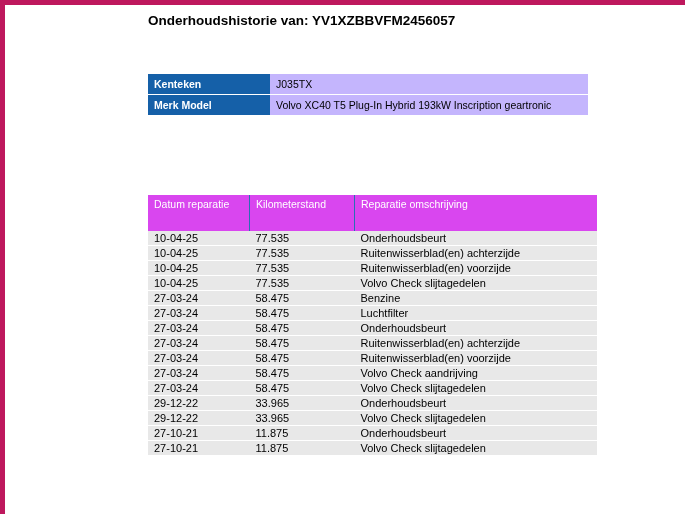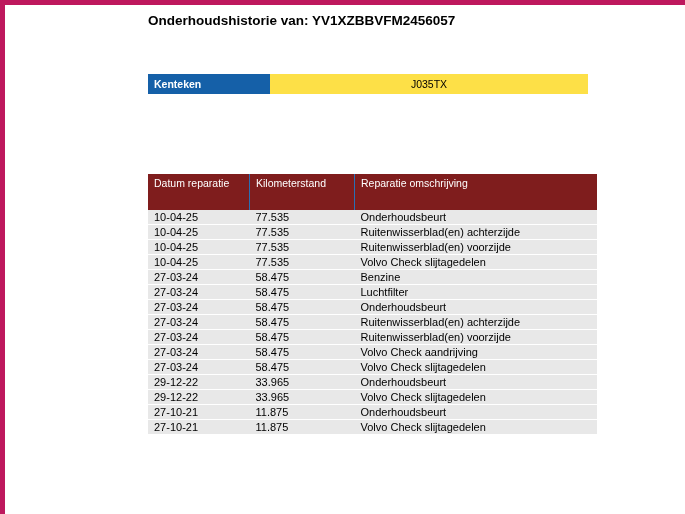--- a/index.html
+++ b/index.html
@@ -46,32 +46,31 @@
     overflow: hidden;
     white-space: nowrap;
   }
   .info-label {
     width: 110px;
     background: #1560a8;
     color: #ffffff;
     font-weight: bold;
   }
   .info-value {
-    background: #fde047;
+    background: #c4b5fd;
     color: #000000;
-    text-align: center;
   }
 
   
   .repairs-table {
     margin-top: 79px;
     width: 411px;
   }
   .repairs-table th {
-    background: #7f1d1d;
+    background: #d946ef;
     color: #ffffff;
     font-size: 10.5px;
     font-weight: normal;
     text-align: left;
     vertical-align: top;
     height: 33px;
     padding: 3px 6px 0 6px;
     border-right: 1px solid #2a6fb4;
     overflow: hidden;
     white-space: nowrap;
@@ -99,20 +98,24 @@
 <div class="page">
   <div class="content">
 
     <div class="page-title">Onderhoudshistorie van: YV1XZBBVFM2456057</div>
 
     <table class="info-table">
       <tbody>
           <tr>
             <td class="info-label">Kenteken</td>
             <td class="info-value">J035TX</td>
+          </tr>
+          <tr>
+            <td class="info-label">Merk Model</td>
+            <td class="info-value">Volvo XC40 T5 Plug-In Hybrid 193kW Inscription geartronic</td>
           </tr>
         </tbody>
     </table>
 
     <table class="repairs-table">
       <thead>
         <tr>
           <th class="col-date">Datum reparatie</th>
           <th class="col-km">Kilometerstand</th>
           <th class="col-desc">Reparatie omschrijving</th>

